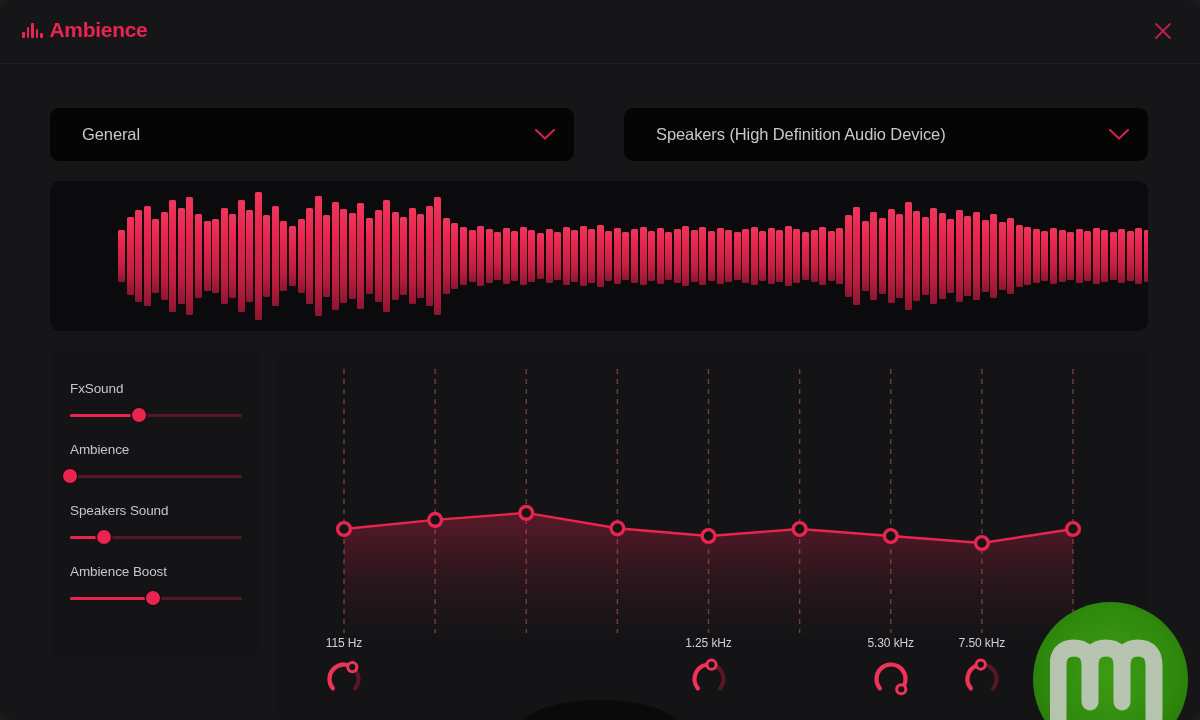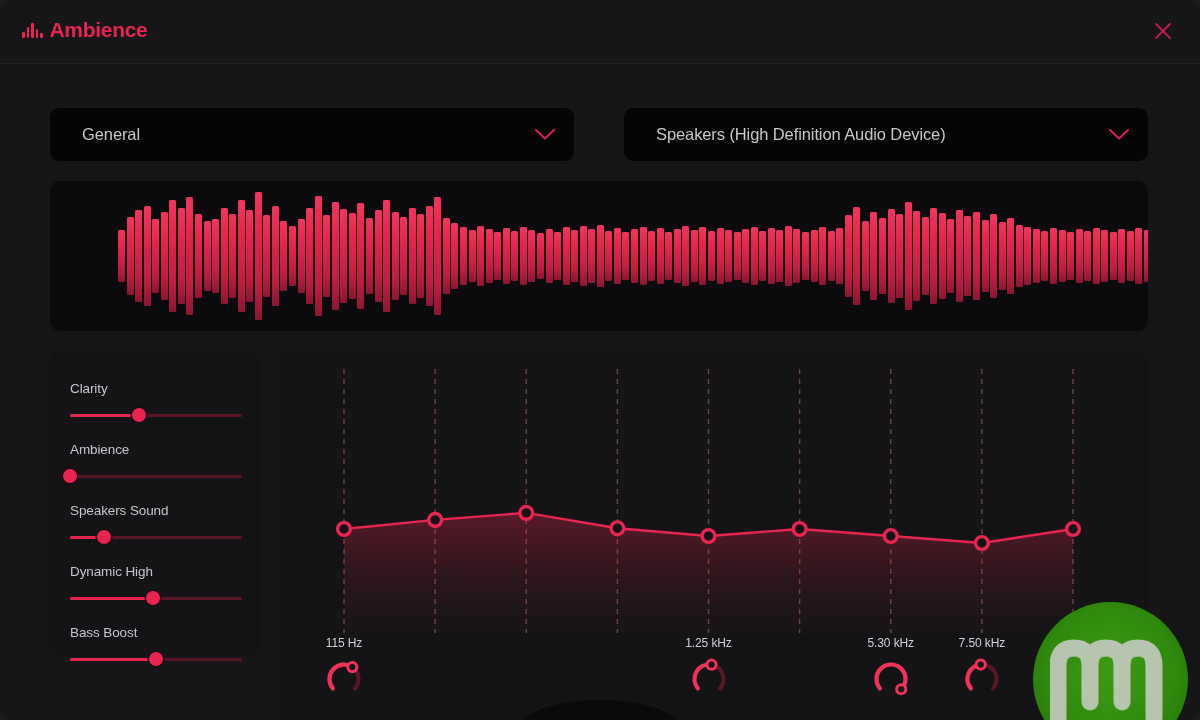--- a/index.html
+++ b/index.html
@@ -323,21 +323,21 @@
           <span style="left: 1059.8px; height: 48px; top: 51px;"></span>
           <span style="left: 1068.35px; height: 54px; top: 48px;"></span>
           <span style="left: 1076.9px; height: 50px; top: 50px;"></span>
           <span style="left: 1085.45px; height: 56px; top: 47px;"></span>
           <span style="left: 1094px; height: 52px; top: 49px;"></span>
         </div>
     </div>
 
     <div id="fx-panel">
         <div class="fx-row">
-          <div class="fx-label">Clarity</div>
+          <div class="fx-label">FxSound</div>
           <div class="fx-track">
             <div class="rail"></div>
             <div class="fill" style="width: 40%;"></div>
             <div class="knob" style="left: 40%;"></div>
           </div>
         </div>
         <div class="fx-row">
           <div class="fx-label">Ambience</div>
           <div class="fx-track">
             <div class="rail"></div>
@@ -347,33 +347,25 @@
         </div>
         <div class="fx-row">
           <div class="fx-label">Speakers Sound</div>
           <div class="fx-track">
             <div class="rail"></div>
             <div class="fill" style="width: 20%;"></div>
             <div class="knob" style="left: 20%;"></div>
           </div>
         </div>
         <div class="fx-row">
-          <div class="fx-label">Dynamic High</div>
+          <div class="fx-label">Ambience Boost</div>
           <div class="fx-track">
             <div class="rail"></div>
             <div class="fill" style="width: 48%;"></div>
             <div class="knob" style="left: 48%;"></div>
-          </div>
-        </div>
-        <div class="fx-row">
-          <div class="fx-label">Bass Boost</div>
-          <div class="fx-track">
-            <div class="rail"></div>
-            <div class="fill" style="width: 50%;"></div>
-            <div class="knob" style="left: 50%;"></div>
           </div>
         </div>
       </div>
 
     <div id="eq-panel">
       <svg id="eq-graph" viewBox="0 0 870 285" preserveAspectRatio="none">
         <defs>
           <linearGradient id="eqfill" x1="0" y1="0" x2="0" y2="1">
             <stop offset="0%" stop-color="#e8254f" stop-opacity="0.32"></stop>
             <stop offset="55%" stop-color="#e8254f" stop-opacity="0.10"></stop>

